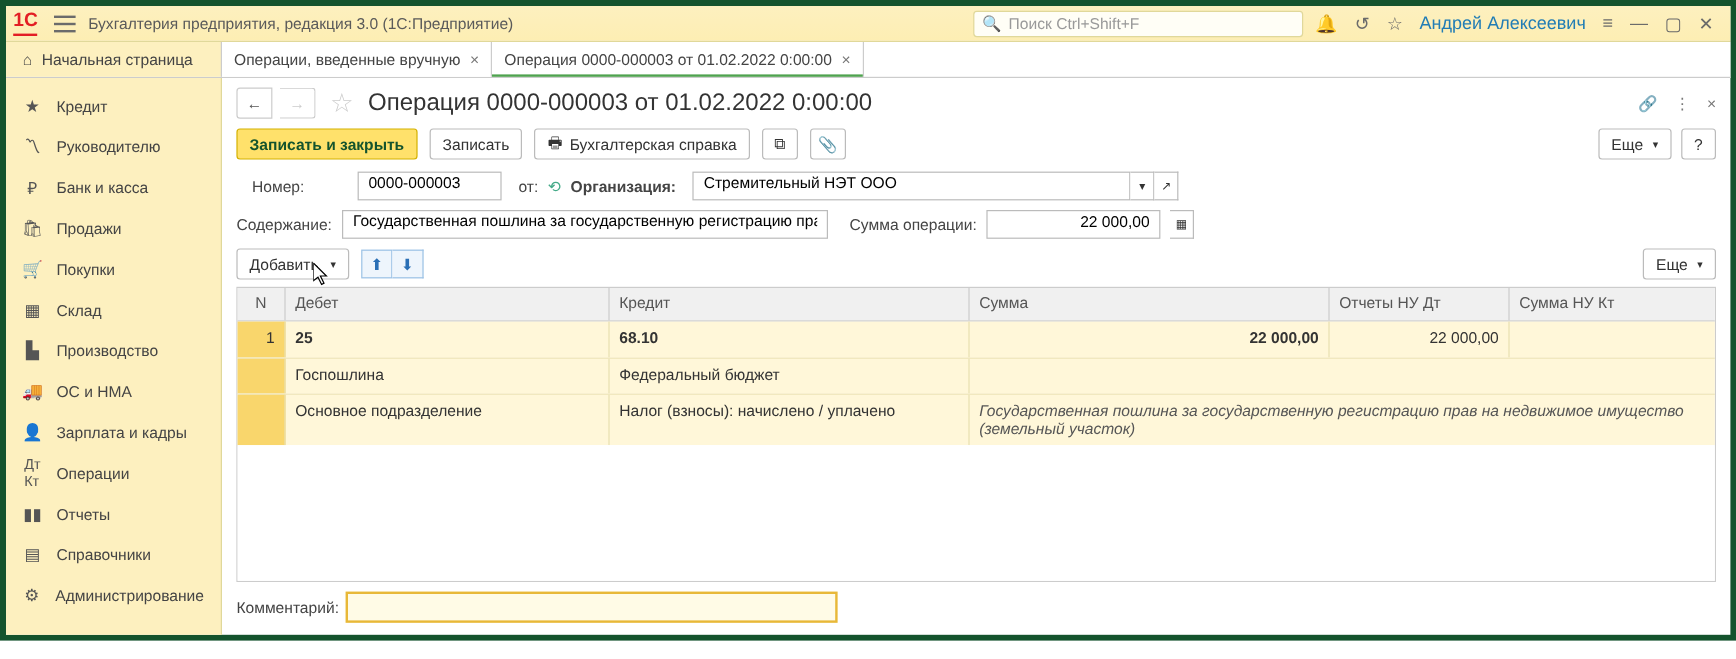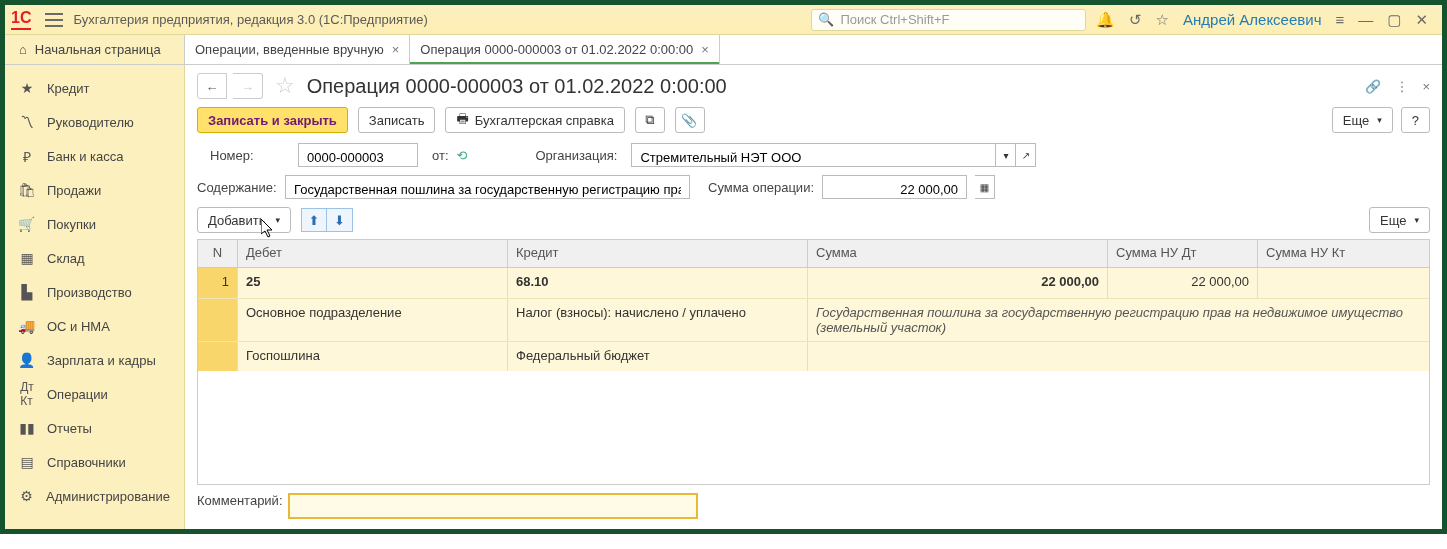--- a/index.html
+++ b/index.html
@@ -43,29 +43,29 @@
   .nav-btn.left{ border-radius:3px 0 0 3px;}
   .nav-btn.right{ border-radius:0 3px 3px 0; border-left:none;}
   .star-icon { font-size:22px; color:#ccc; margin: 0 6px; cursor:pointer;}
   .page-title { font-size: 20px; color:#333; }
   .hdr-right { margin-left:auto; display:flex; align-items:center; gap:14px; color:#777;}
   .hdr-right span{cursor:pointer;}
   
   
   .toolbar { display:flex; align-items:center; gap:10px; margin-bottom:10px; }
   .btn { height:26px; padding:0 10px; border:1px solid #bbb; border-radius:3px; background:#fff; display:inline-flex; align-items:center; gap:6px; cursor:pointer; color:#333;}
-  .btn.primary { background:#ffe16b; border-color:#d4b100; font-weight:bold; color:#701a75;}
+  .btn.primary { background:#ffe16b; border-color:#d4b100; font-weight:bold; color:#14532d;}
   .btn.icon-only{ padding:0; width:30px; justify-content:center;}
   .toolbar-right{ margin-left:auto; display:flex; gap:8px;}
   .btn .caret{ font-size:9px; margin-left:2px;}
   
   
   .form-row { display:flex; align-items:center; gap:8px; margin-bottom:8px; }
   .label { color:#444; }
-  .input { height:24px; border:1px solid #bbb; background:#fff; padding:0 6px; display:inline-flex; align-items:flex-end; }
+  .input { height:24px; border:1px solid #bbb; background:#fff; padding:0 6px; display:inline-flex; align-items:flex-start; }
   .input input{ border:none; outline:none; width:100%; font-size:13px; background:transparent;}
   .input.num input{ text-align:right; }
   .date-input { position:relative; padding-right:22px;}
   .date-input .cal{ position:absolute; right:4px; top:3px; color:#666; font-size:13px;}
   .select-wrap{ display:flex;}
   .select-main{ flex:1;}
   .mini-btn{ width:20px; height:24px; border:1px solid #bbb; border-left:none; display:inline-flex; align-items:center; justify-content:center; font-size:10px; cursor:pointer; background:#fff;}
   
   
   .row2{ display:flex; align-items:center; gap:10px; margin-bottom:6px;}
@@ -90,21 +90,21 @@
   .gc { border-right:1px solid #e8e0b0; padding:6px 8px; }
   .gc:last-child{border-right:none;}
   .bold{font-weight:bold;}
   .gc.right{ text-align:right;}
   .subrow{ border-top:1px solid #eee4b8;}
   .subrow .c-n{ background:#f9d66c;}
   .italic{ font-style:italic; color:#555;}
   .gfill{flex:1; background:#fff;}
   
   
-  .comment-row{ display:flex; align-items:flex-start; gap:5px; margin-top:8px;}
+  .comment-row{ display:flex; align-items:center; gap:5px; margin-top:8px;}
   .comment-input{ flex:0 0 410px; height:26px; border:2px solid #e8b838; background:#fffbe6;}
   
   
   .cursor-overlay{ position:absolute; pointer-events:none; }
   .main{ position:relative;}
 </style>
 </head>
 <body>
 
 <div class="window">
@@ -237,21 +237,21 @@
         </div>
       </div>
 
       <div class="form-row">
         <span class="label" style="width:80px;margin-left:13px;">Номер:</span>
         <span class="input" style="width:120px;">
             <input value="0000-000003" style="">
           </span>
         <span class="label" style="margin-left:6px;text-align:right;">от:</span>
         <span style="color:#4a8; cursor:pointer;">⟲</span>
-        <span class="label" style="margin-left:60px;">Организация:</span>
+        <span class="label" style="font-weight:bold;">Организация:</span>
         <div class="select-wrap" style="width:405px; margin-left:6px;">
           <span class="input select-main">
               <input value="Стремительный НЭТ ООО" style="">
             </span>
           <span class="mini-btn">▾</span>
           <span class="mini-btn">↗</span>
         </div>
       </div>
 
       <div class="form-row">
@@ -282,46 +282,46 @@
             </span>
         </div>
       </div>
 
       <div class="grid">
         <div class="ghead">
           <div class="gh c-n">N</div>
           <div class="gh c-debit">Дебет</div>
           <div class="gh c-credit">Кредит</div>
           <div class="gh c-sum">Сумма</div>
-          <div class="gh c-nudt">Сумма НУ Дт</div>
+          <div class="gh c-nudt">Отчеты НУ Дт</div>
           <div class="gh c-nukt">Сумма НУ Кт</div>
         </div>
 
         <div class="grow sel">
           <div class="gc c-n right">1</div>
           <div class="gc c-debit bold">25</div>
           <div class="gc c-credit bold">68.10</div>
           <div class="gc c-sum right bold">22 000,00</div>
           <div class="gc c-nudt right">22 000,00</div>
           <div class="gc c-nukt"></div>
         </div>
 
         <div class="grow subrow">
           <div class="gc c-n"></div>
+          <div class="gc c-debit">Госпошлина</div>
+          <div class="gc c-credit">Федеральный бюджет</div>
+          <div class="gc" style="flex:1;"></div>
+        </div>
+
+        <div class="grow subrow">
+          <div class="gc c-n"></div>
           <div class="gc c-debit">Основное подразделение</div>
           <div class="gc c-credit">Налог (взносы): начислено / уплачено</div>
           <div class="gc italic" style="flex:1;">Государственная пошлина за государственную регистрацию прав на недвижимое имущество (земельный участок)</div>
         </div>
-
-        <div class="grow subrow">
-          <div class="gc c-n"></div>
-          <div class="gc c-debit">Госпошлина</div>
-          <div class="gc c-credit">Федеральный бюджет</div>
-          <div class="gc" style="flex:1;"></div>
-        </div>
         <div class="gfill"></div>
       </div>
 
       <div class="comment-row">
         <span class="label">Комментарий:</span>
         <span class="comment-input"></span>
       </div>
 
       <svg class="cursor-overlay" width="16" height="20" style="left:76px; top:154px;">
           <path d="M0 0 L0 15 L4 12 L7 18 L9 17 L6 11 L11 11 Z" fill="#fff" stroke="#000" stroke-width="1"></path>

